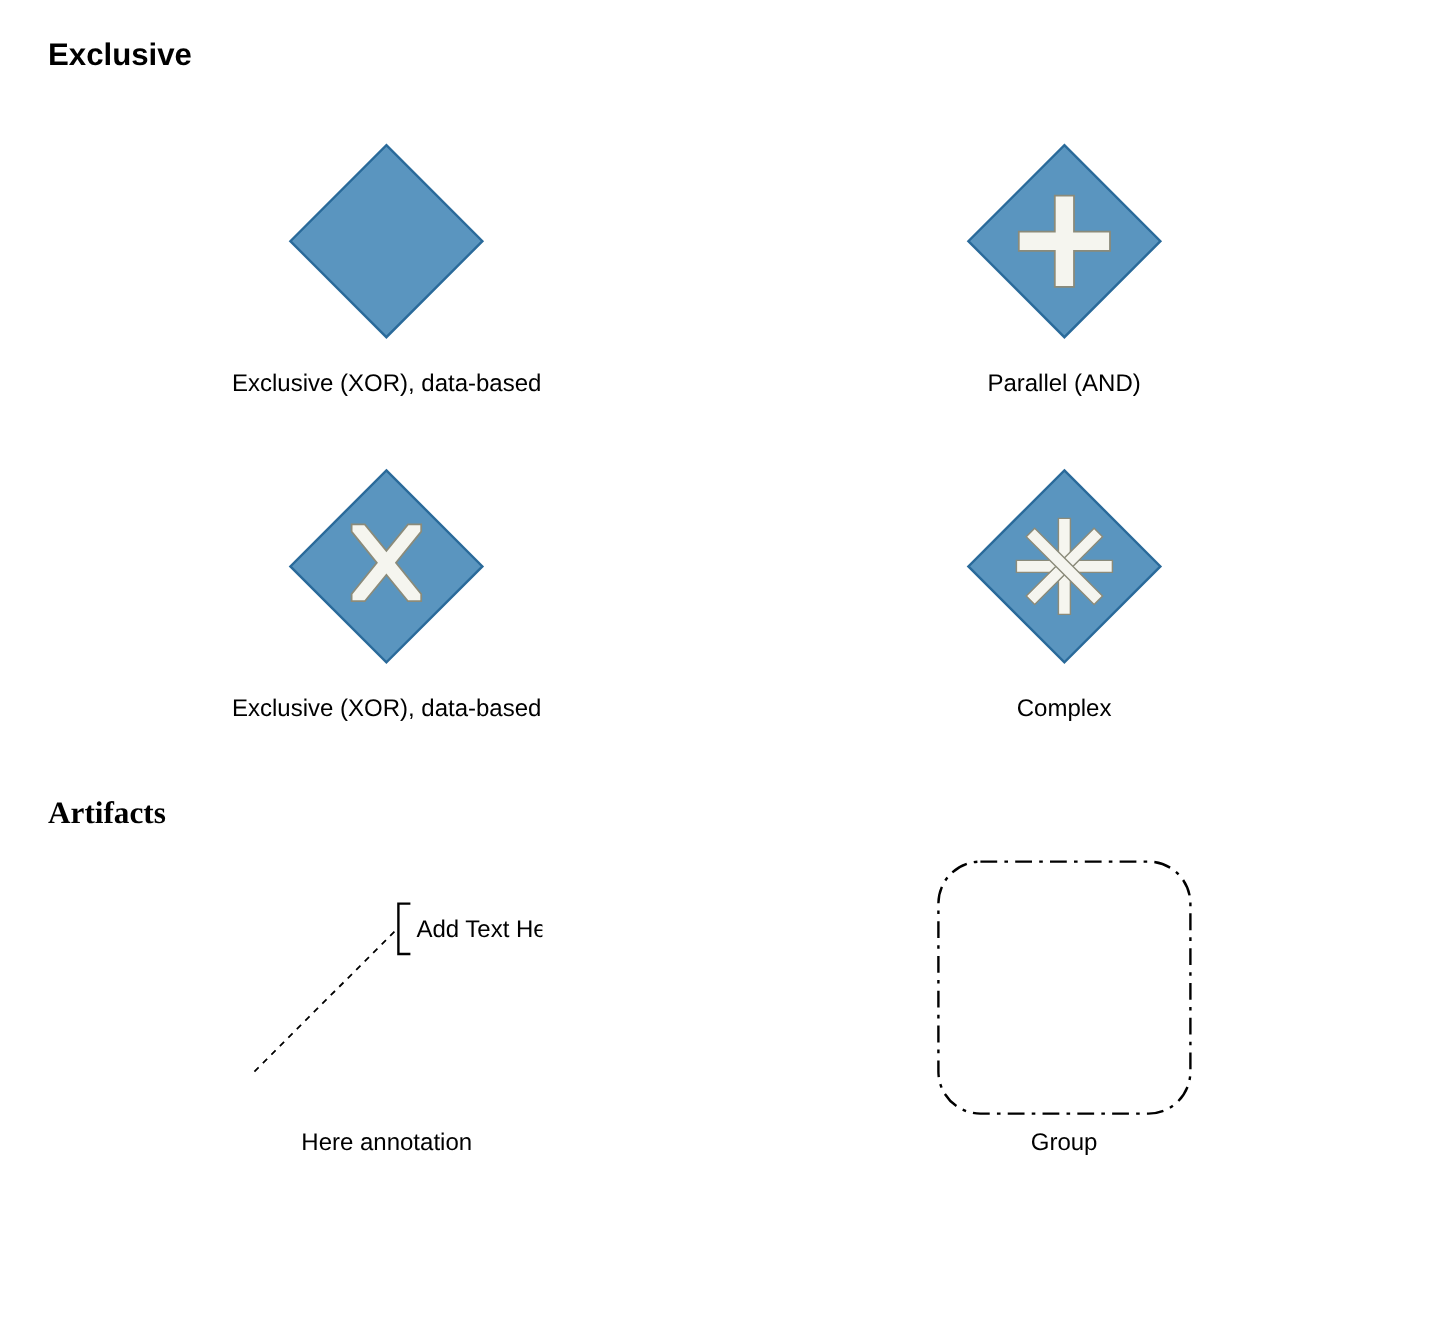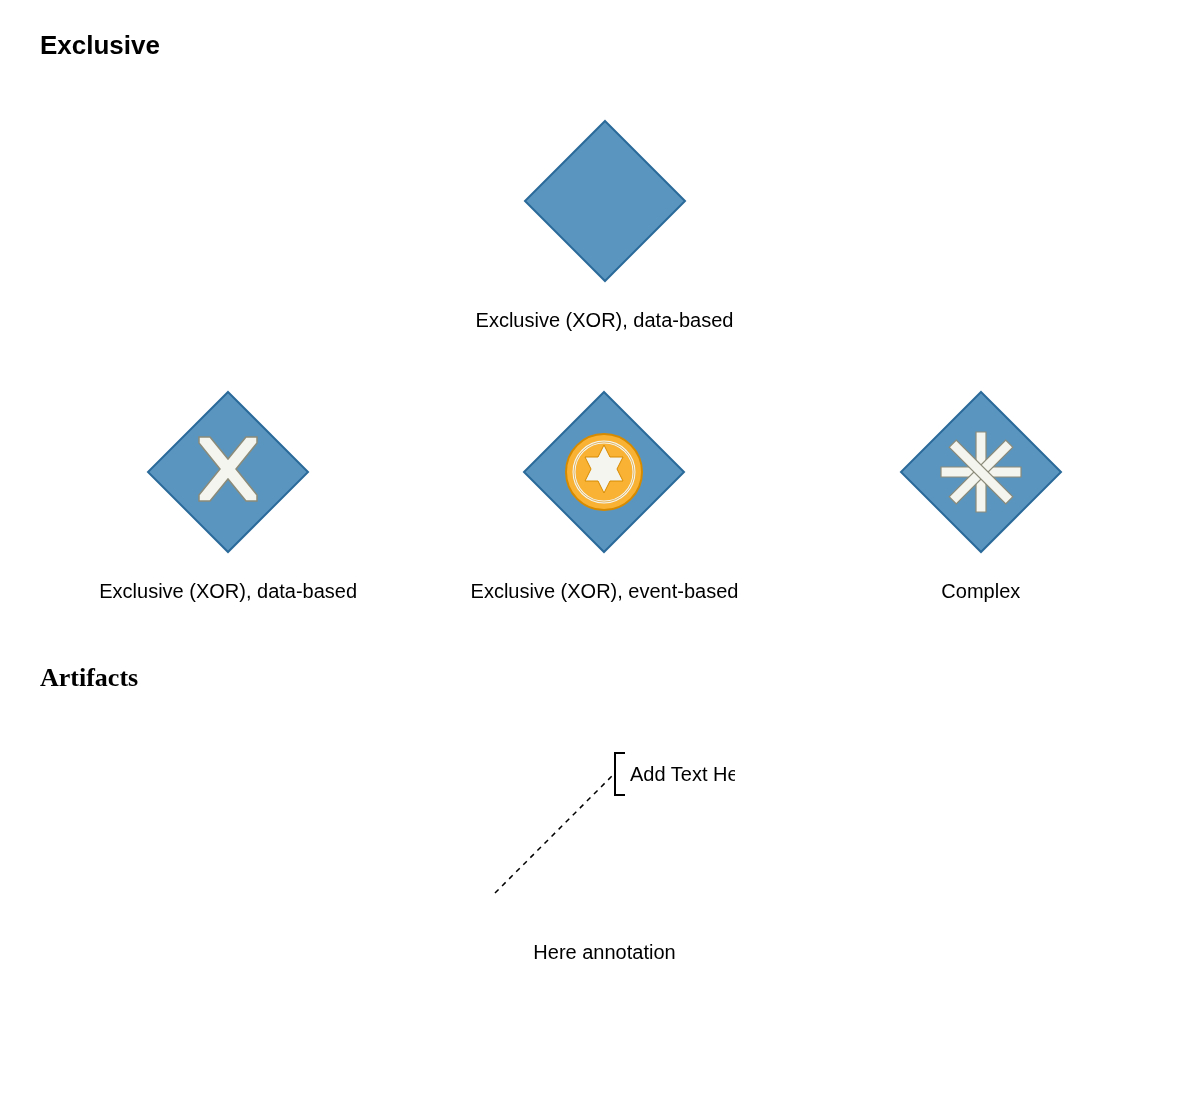--- a/index.html
+++ b/index.html
@@ -64,47 +64,44 @@
   <div class="cell">
     <div class="shape-box">
       <svg width="170" height="170" viewBox="0 0 170 170">
         <polygon points="85,5 165,85 85,165 5,85" fill="#5A95BF" stroke="#2A6A9A" stroke-width="2"></polygon>
       </svg>
     </div>
     <div class="label">Exclusive (XOR), data-based</div>
   </div>
 
 
+  <div class="cell">
+    <div class="shape-box">
+      <svg width="170" height="170" viewBox="0 0 170 170">
+        <polygon points="85,5 165,85 85,165 5,85" fill="#5A95BF" stroke="#2A6A9A" stroke-width="2"></polygon>
+        <path d="M 77 47 L 93 47 L 93 77 L 123 77 L 123 93 L 93 93 L 93 123 L 77 123 L 77 93 L 47 93 L 47 77 L 77 77 Z" fill="#F5F5EF" stroke="#8B8B7A" stroke-width="1.5"></path>
+      </svg>
+    </div>
+    <div class="label">Parallel (AND)</div>
+  </div>
 
 </div>
 
 <div class="row">
 
   <div class="cell">
     <div class="shape-box">
       <svg width="170" height="170" viewBox="0 0 170 170">
         <polygon points="85,5 165,85 85,165 5,85" fill="#5A95BF" stroke="#2A6A9A" stroke-width="2"></polygon>
         <path d="M 56 50 L 67 50 L 85 72 L 103 50 L 114 50 L 114 56 L 93 82 L 114 108 L 114 114 L 103 114 L 85 92 L 67 114 L 56 114 L 56 108 L 77 82 L 56 56 Z" fill="#F5F5EF" stroke="#8B8B7A" stroke-width="1.5"></path>
       </svg>
     </div>
     <div class="label">Exclusive (XOR), data-based</div>
   </div>
 
-  <div class="cell">
-    <div class="shape-box">
-      <svg width="170" height="170" viewBox="0 0 170 170">
-        <polygon points="85,5 165,85 85,165 5,85" fill="#5A95BF" stroke="#2A6A9A" stroke-width="2"></polygon>
-        <circle cx="85" cy="85" r="38" fill="#F9B233" stroke="#D68A00" stroke-width="2"></circle>
-        <circle cx="85" cy="85" r="30" fill="none" stroke="#F5F5EF" stroke-width="3"></circle>
-        <circle cx="85" cy="85" r="30" fill="none" stroke="#D68A00" stroke-width="1" stroke-opacity="0.6"></circle>
-        <path d="M 85 58 L 91 70 L 104 70 L 98 82 L 104 94 L 91 94 L 85 106 L 79 94 L 66 94 L 72 82 L 66 70 L 79 70 Z" fill="#F5F5EF" stroke="#D68A00" stroke-width="1"></path>
-      </svg>
-    </div>
-    <div class="label">Exclusive (XOR), event-based</div>
-  </div>
 
   <div class="cell">
     <div class="shape-box">
       <svg width="170" height="170" viewBox="0 0 170 170">
         <polygon points="85,5 165,85 85,165 5,85" fill="#5A95BF" stroke="#2A6A9A" stroke-width="2"></polygon>
         <g transform="translate(85,85)">
           <path d="M -5 -40 L 5 -40 L 5 40 L -5 40 Z" fill="#F5F5EF" stroke="#8B8B7A" stroke-width="1.2"></path>
           <path d="M -40 -5 L 40 -5 L 40 5 L -40 5 Z" fill="#F5F5EF" stroke="#8B8B7A" stroke-width="1.2"></path>
           <path d="M -5 -40 L 5 -40 L 5 40 L -5 40 Z" fill="#F5F5EF" stroke="#8B8B7A" stroke-width="1.2" transform="rotate(45)"></path>
           <path d="M -5 -40 L 5 -40 L 5 40 L -5 40 Z" fill="#F5F5EF" stroke="#8B8B7A" stroke-width="1.2" transform="rotate(-45)"></path>
@@ -125,14 +122,22 @@
     <div class="artifact-shape-box">
       <svg width="260" height="180" viewBox="0 0 260 180">
         <line x1="20" y1="160" x2="140" y2="40" stroke="#000" stroke-width="1.5" stroke-dasharray="5,5"></line>
         <path d="M 150 20 L 140 20 L 140 62 L 150 62" fill="none" stroke="#000" stroke-width="2"></path>
         <text x="155" y="48" font-size="20" fill="#000">Add Text Here</text>
       </svg>
     </div>
     <div class="label">Here annotation</div>
   </div>
 
+  <div class="cell">
+    <div class="artifact-shape-box">
+      <svg width="230" height="230" viewBox="0 0 230 230">
+        <rect x="10" y="10" width="210" height="210" rx="35" ry="35" fill="none" stroke="#000" stroke-width="2" stroke-dasharray="14,6,3,6"></rect>
+      </svg>
+    </div>
+    <div class="label">Group</div>
+  </div>
 
 </div>
 
 </body></html>

